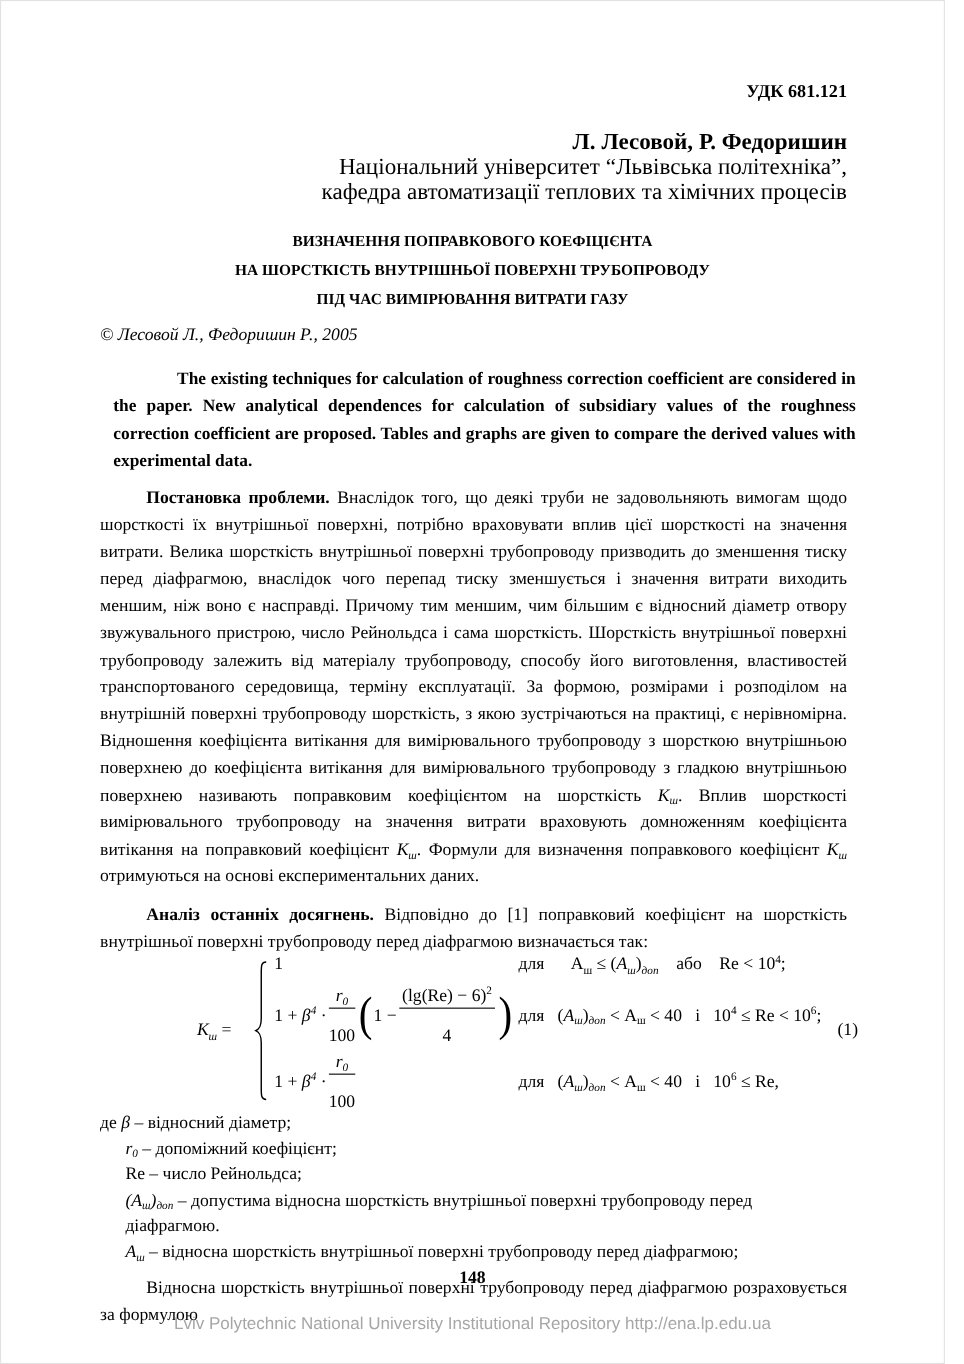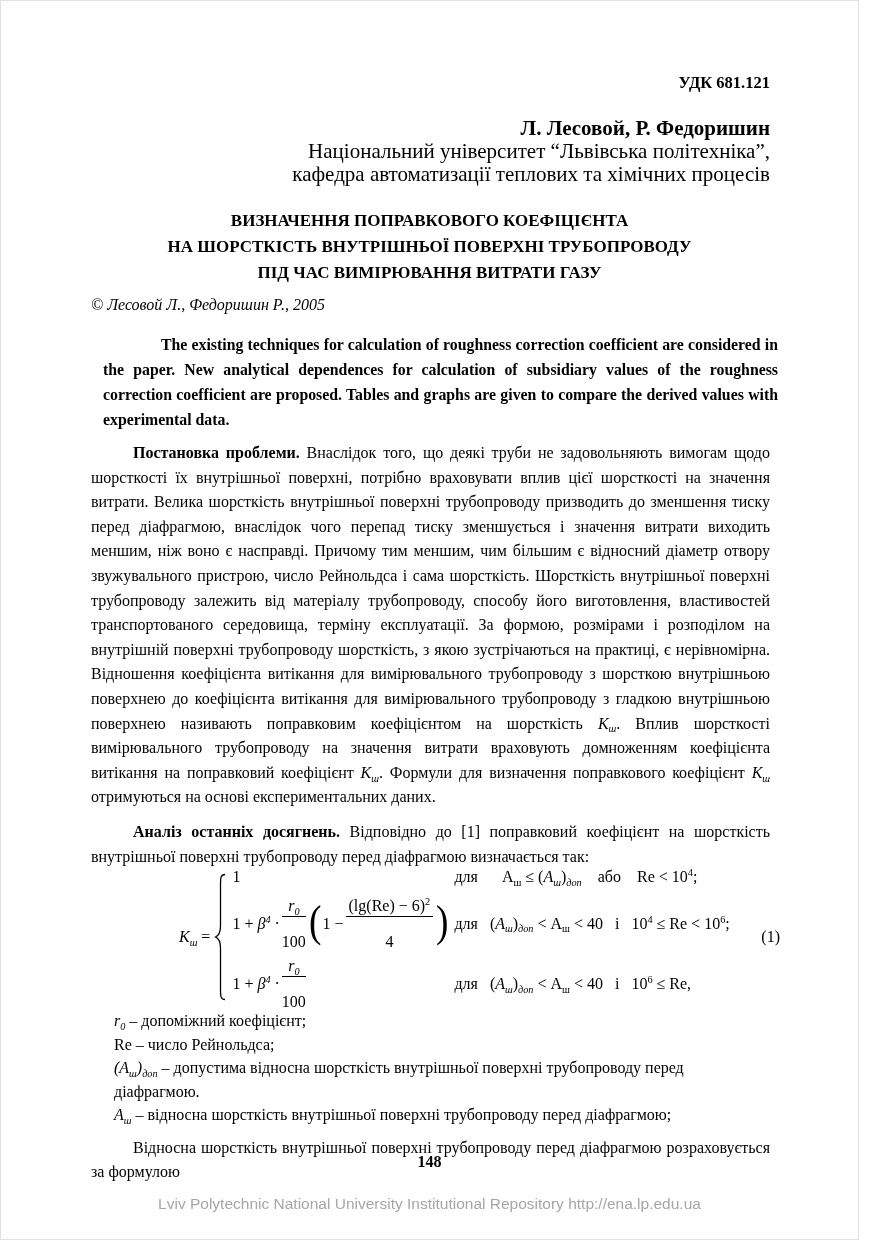--- a/index.html
+++ b/index.html
@@ -12,31 +12,31 @@
   .page {
     box-sizing:border-box;
     width:859px; height:1240px;
     border:1px solid #e2e2e2;
     position:relative; overflow:hidden;
     background:#fff;
   }
   .udc { margin:72px 88px 0 0; text-align:right; font-weight:bold; font-size:16.5px; }
   .byline { margin:24px 88px 0 90px; text-align:right; line-height:23px; font-size:21px; }
   .byline .authors { font-weight:bold; }
-  .title-block { margin:22px 50px 0 50px; text-align:center; font-weight:bold; font-size:17px; line-height:26px; }
+  .title-block { margin:22px 50px 0 50px; text-align:center; font-weight:bold; font-size:14px; line-height:26px; }
   .copyright { margin:10px 88px 0 90px; font-style:italic; font-size:16px; }
   .abstract { margin:18px 80px 0 102px; font-weight:bold; text-align:justify; text-indent:58px; line-height:25px; font-size:15.8px; }
   .para { margin:0 88px 0 90px; text-align:justify; text-indent:42px; line-height:24.6px; }
   .para-problem { margin-top:9px; }
   .para-analysis { margin-top:10px; }
   .closing { margin-top:9px; }
 
   
   .formula { position:relative; margin:2px 70px 0 178px; height:132px; display:flex; align-items:center; }
-  .eq-lhs { white-space:nowrap; margin-right:4px; }
+  .eq-lhs { white-space:nowrap; margin-right:21px; }
   .brace-svg { flex:none; margin-right:5px; }
   .eq-rows { display:flex; flex-direction:column; row-gap:7px; }
   .eq-row { display:flex; align-items:center; min-height:26px; }
   .eq-expr { width:222px; flex:none; display:inline-flex; align-items:center; white-space:nowrap; }
   .eq-cond { white-space:nowrap; }
   .eq-number { position:absolute; right:8px; top:50%; transform:translateY(-50%); }
   .frac { display:inline-block; text-align:center; vertical-align:middle; margin:0 2px; }
   .frac .fnum { display:block; border-bottom:1px solid #000; padding:0 3px 1px; line-height:1.1; }
   .frac .fden { display:block; padding-top:16px; line-height:1.1; }
   .bigp { display:inline-block; font-size:44px; font-weight:300; line-height:0; position:relative; top:-2px; transform:scaleX(0.85); }
@@ -116,20 +116,21 @@
               <span class="fden">100</span>
             </span>
         </span>
         <span class="eq-cond"><span>для</span><span>&nbsp;&nbsp;&nbsp;</span><span>(</span><span style="font-style: italic;">А<sub>ш</sub></span><span>)<sub style="font-style: italic;">доп</sub></span><span> &lt; </span><span>А<sub>ш</sub></span><span> &lt; 40</span><span>&nbsp;&nbsp;&nbsp;</span><span>і</span><span>&nbsp;&nbsp;&nbsp;</span><span>10<sup>6</sup></span><span> ≤ Re,</span></span>
       </div>
     </div>
     <span class="eq-number">(1)</span>
   </div>
 
   <div class="definitions">
+    <div class="def-line"><span>де </span><span style="font-style: italic;">β</span><span> – відносний діаметр;</span></div>
     <div class="def-line indented"><span style="font-style: italic;">r<sub>0</sub></span><span> – допоміжний коефіцієнт;</span></div>
     <div class="def-line indented"><span>Re – число Рейнольдса;</span></div>
     <div class="def-line indented"><span style="font-style: italic;">(</span><span style="font-style: italic;">А<sub>ш</sub></span><span style="font-style: italic;">)<sub style="font-style: italic;">доп</sub></span><span> – допустима відносна шорсткість внутрішньої поверхні трубопроводу перед діафрагмою.</span></div>
     <div class="def-line indented"><span style="font-style: italic;">А<sub>ш</sub></span><span> – відносна шорсткість внутрішньої поверхні трубопроводу перед діафрагмою;</span></div>
   </div>
 
   <div class="para closing"><span>Відносна шорсткість внутрішньої поверхні трубопроводу перед діафрагмою розраховується за формулою</span></div>
 
   <div class="page-number">148</div>
   <div class="repo-footer">Lviv Polytechnic National University Institutional Repository http://ena.lp.edu.ua</div>

